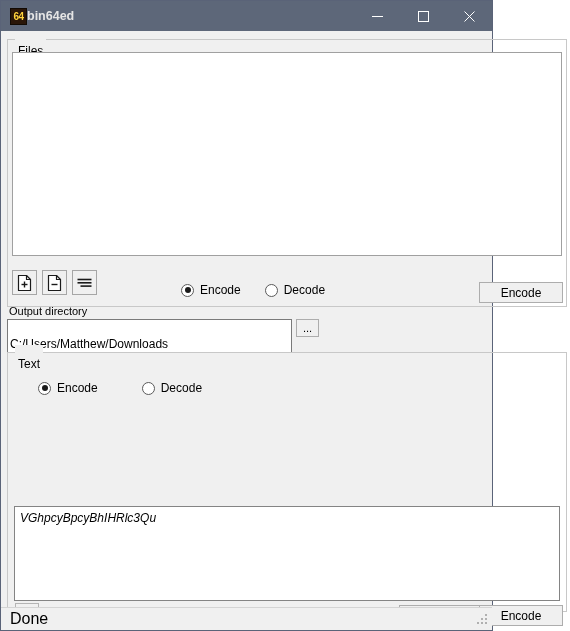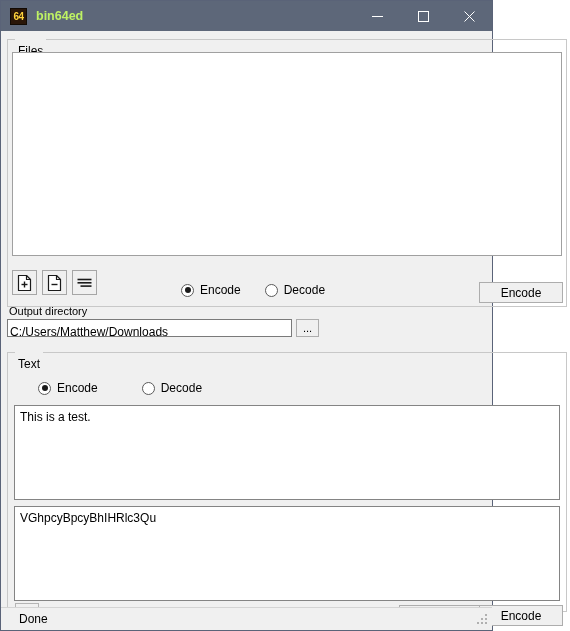--- a/index.html
+++ b/index.html
@@ -45,22 +45,21 @@
     box-sizing: border-box;
     color: #ffd23b;
     font-size: 10px;
     font-weight: bold;
     line-height: 15px;
     text-align: center;
     font-family: "Liberation Sans", sans-serif;
     letter-spacing: -0.5px;
   }
   .title-text {
-    margin-left: 9px;
-    color: #bef264;
+    color: #e5e5e5;
     font-size: 12.5px;
     font-weight: bold;
   }
   .win-controls {
     position: absolute;
     right: 0;
     top: 0;
     height: 30px;
     display: flex;
   }
@@ -204,21 +203,21 @@
     left: 6px;
     top: 288px;
     width: 285px;
     height: 18px;
     box-sizing: border-box;
     background: #ffffff;
     border: 1px solid #7a7a7a;
     font-family: "Liberation Sans", sans-serif;
     font-size: 12px;
     color: #000;
-    padding: 4px 2px;
+    padding: 16px 2px;
     line-height: 16px;
     white-space: nowrap;
     overflow: hidden;
   }
   .out-browse {
     position: absolute;
     left: 295px;
     top: 288px;
     width: 23px;
     height: 18px;
@@ -235,21 +234,21 @@
     font-family: "Liberation Sans", sans-serif;
     font-size: 12px;
     color: #000;
     padding: 4px 5px;
     overflow: hidden;
     white-space: pre-wrap;
     word-break: break-all;
     line-height: 15px;
   }
   #text-input  { left: 6px;  top: 52px;  width: 546px; height: 95px; }
-  #text-output { left: 6px;  top: 153px; width: 546px; height: 95px; }
+  #text-output { left: 6px;  top: 153px; width: 546px; height: 95px; font-style: italic; }
 
   
   .bottom-bar {
     position: absolute;
     left: 0;
     top: 570px;
     width: 570px;
     height: 32px;
   }
   .info-btn {
@@ -270,22 +269,22 @@
   .statusbar {
     flex: 0 0 22px;
     height: 22px;
     border-top: 1px solid #d4d4d4;
     background: #f0f0f0;
     position: relative;
     display: flex;
     align-items: center;
   }
   .status-text {
-    margin-left: 18px;
-    font-size: 12px;
+    margin-left: 9px;
+    font-size: 16px;
     color: #000;
   }
   .grip {
     position: absolute;
     right: 4px;
     bottom: 3px;
     width: 13px;
     height: 13px;
   }
   .grip i {
@@ -382,21 +381,20 @@
         <div class="radio-opt checked" style="margin-right:44px;">
           <span class="radio-mark"></span>
           <span class="radio-label">Encode</span>
         </div>
         <div class="radio-opt">
           <span class="radio-mark"></span>
           <span class="radio-label">Decode</span>
         </div>
       </div>
 
-      <div class="txtarea" id="text-input">This is a test.</div>
       <div class="txtarea" id="text-output">VGhpcyBpcyBhIHRlc3Qu</div>
     </div>
 
     <div class="bottom-bar">
       <div class="info-btn">
         <svg width="18" height="18" viewBox="0 0 18 18">
           <circle cx="9" cy="9" r="8" fill="#1a1a1a"></circle>
           <circle cx="9" cy="5" r="1.3" fill="#ffffff"></circle>
           <rect x="7.9" y="7.4" width="2.2" height="6" fill="#ffffff"></rect>
         </svg>

